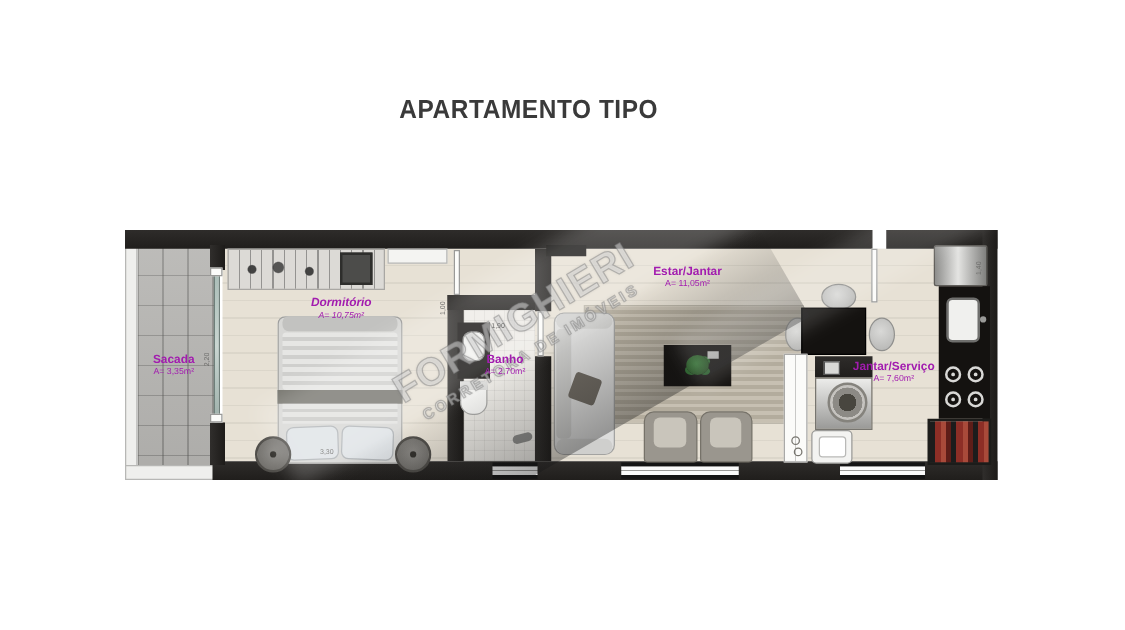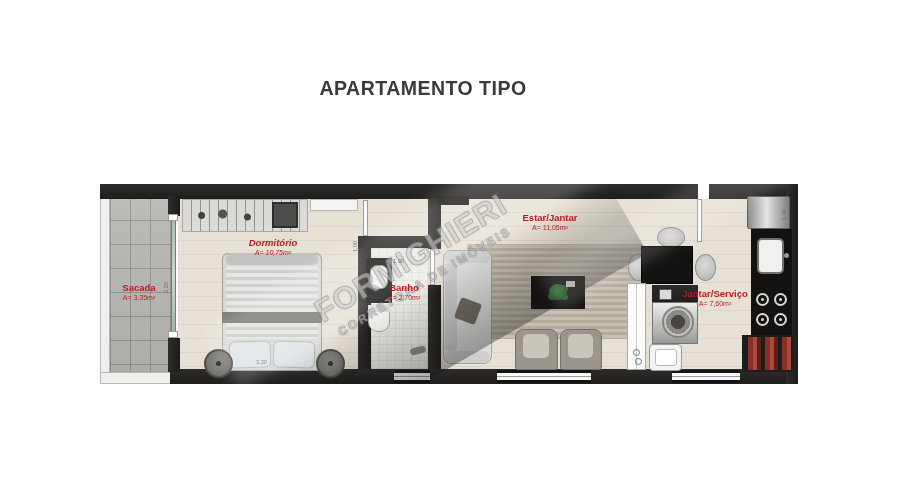--- a/index.html
+++ b/index.html
@@ -9,21 +9,21 @@
   .wall{position:absolute;background:linear-gradient(180deg,#2e2c2a,#201e1c);}
   .wallv{position:absolute;background:linear-gradient(90deg,#302e2c,#1d1b19);}
   .window{position:absolute;background:linear-gradient(to bottom,#fafafa 0 45%,#9a9a98 45% 55%,#fafafa 55% 100%);
           border-top:3px solid #141414;border-bottom:3px solid #141414;box-sizing:border-box;}
   .floor{background:#e7e1d5;background-image:repeating-linear-gradient(180deg,rgba(0,0,0,0) 0 13px,rgba(0,0,0,0.05) 13px 14px);}
   .tilefloor{background-color:#b7b6b3;
      background-image:linear-gradient(rgba(255,255,255,.08),rgba(0,0,0,.05)),
        repeating-linear-gradient(90deg,rgba(80,80,78,.35) 0 1px,transparent 1px 20px),
        repeating-linear-gradient(180deg,rgba(80,80,78,.35) 0 1px,transparent 1px 24px);}
   .rail{background:#efefed;border:1px solid #b7b7b5;box-sizing:border-box;}
-  .roomlabel{position:absolute;text-align:center;color:#b91c1c;line-height:1.15;}
+  .roomlabel{position:absolute;text-align:center;color:#a21caf;line-height:1.15;}
   .roomlabel .rname{font-size:9.5px;font-weight:bold;}
   .roomlabel .rarea{font-size:7px;}
   .dim{position:absolute;font-size:7px;color:#6d6d6b;transform-origin:left top;white-space:nowrap;}
   .dimv{transform:rotate(-90deg) scale(.8);}
   .dimh{transform:scale(.8);}
   .black{background:#141210;}
   .leaf{position:absolute;background:#fcfcfa;border:1px solid #9a9a98;box-sizing:border-box;}
   .chair-ellipse{position:absolute;background:radial-gradient(circle at 45% 40%,#d9d9d7,#b3b3b1);border:1px solid #8f8f8d;border-radius:50%;box-sizing:border-box;}
   .burner{position:absolute;width:13px;height:13px;border:2px solid #d8d8d6;border-radius:50%;box-sizing:border-box;}
   .burner:after{content:"";position:absolute;left:3px;top:3px;width:3px;height:3px;border-radius:50%;background:#d8d8d6;}

